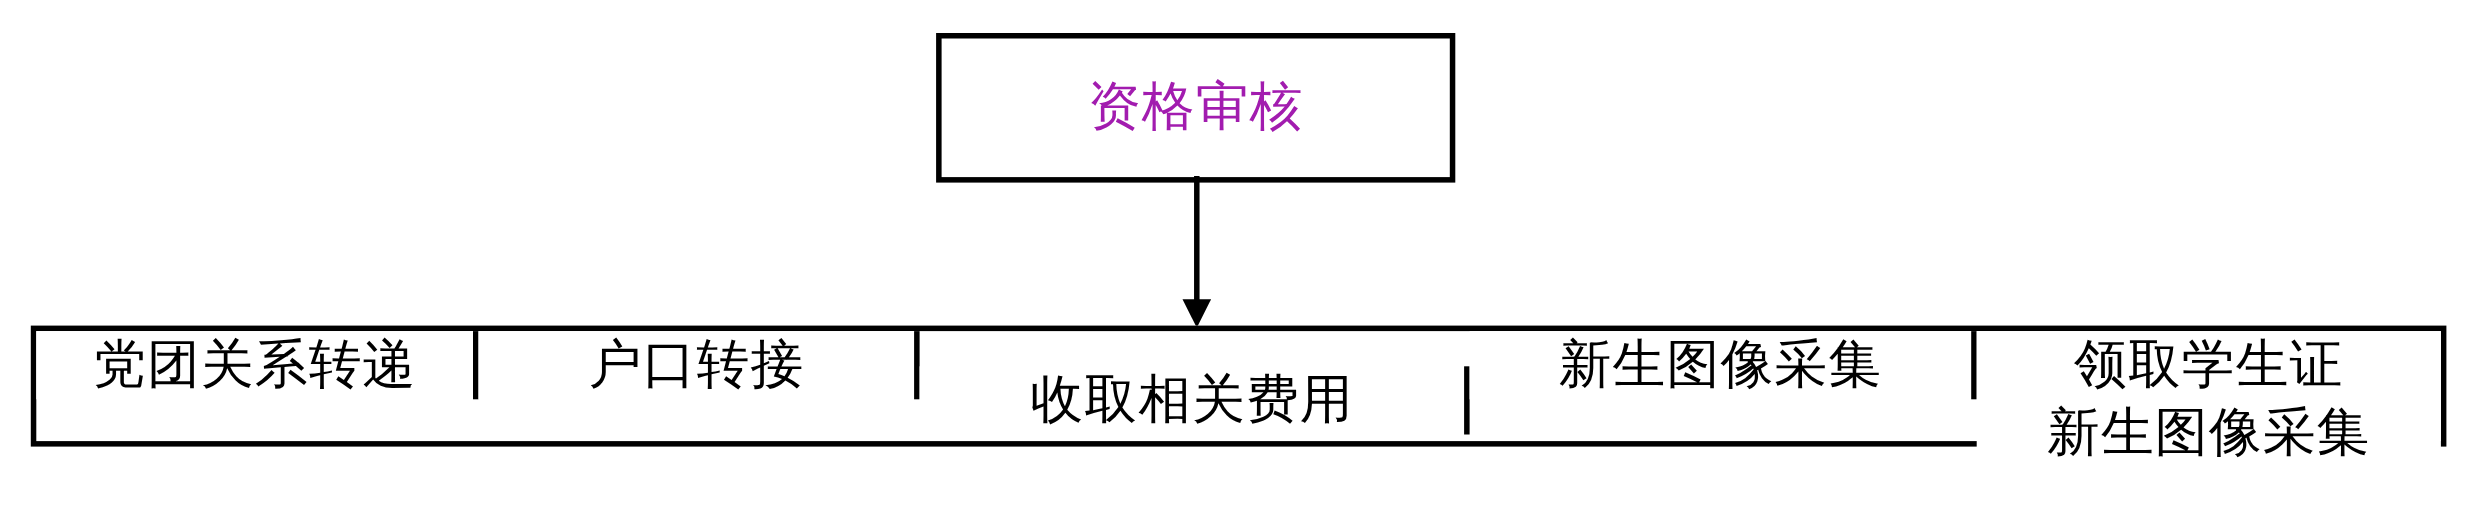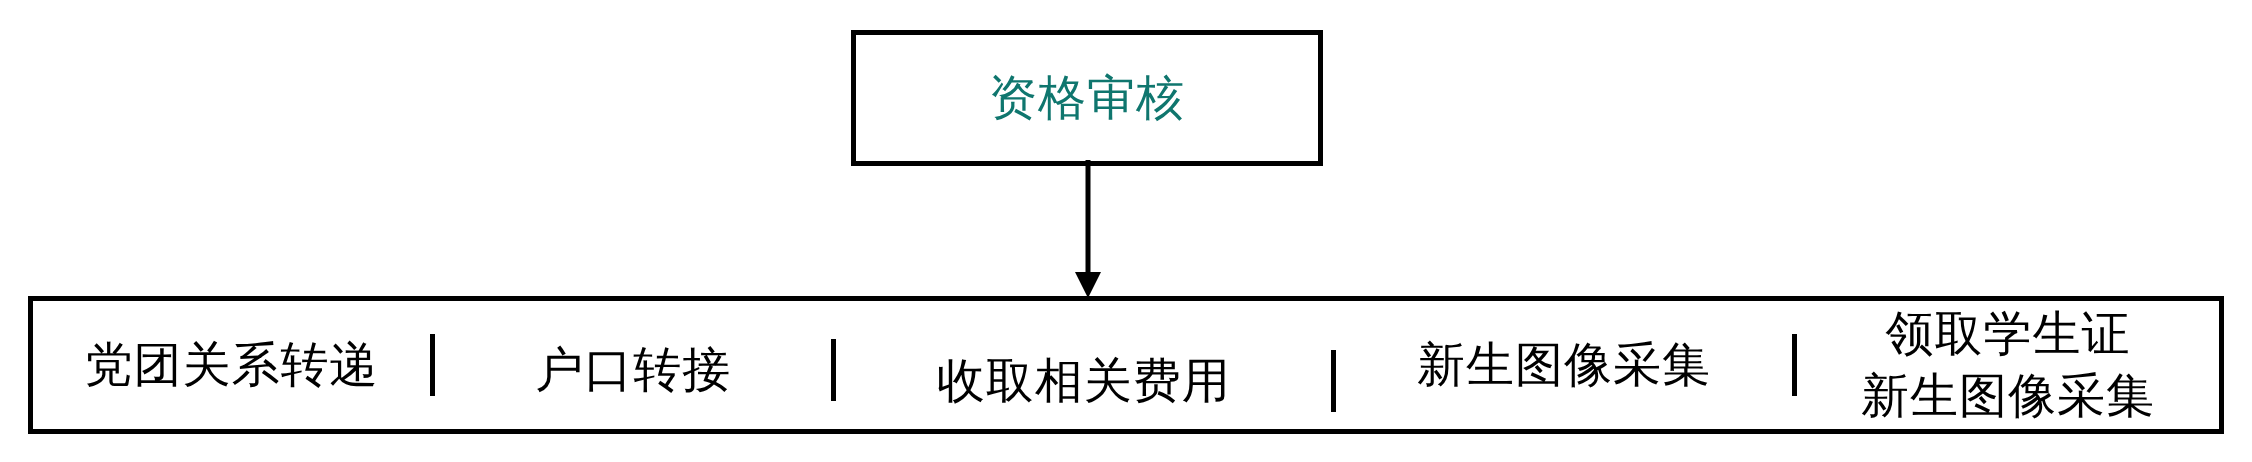--- a/index.html
+++ b/index.html
@@ -32,46 +32,46 @@
     background: #ffffff;
     display: flex;
     align-items: center;
     justify-content: center;
   }
   .top-box-label {
     font-size: 48px;
     line-height: 1.05;
     letter-spacing: 1px;
     white-space: nowrap;
-    color: #0f766e;
+    color: #a21caf;
   }
 
   
   .connector {
     position: absolute;
     left: 1060px;
     top: 160px;
     width: 56px;
     height: 140px;
     pointer-events: none;
   }
 
   
   .bottom-bar {
     position: absolute;
     left: 28px;
     top: 296px;
     width: 2196px;
-    height: 138px;
+    height: 110px;
     box-sizing: border-box;
     border: 5px solid #000000;
     background: #ffffff;
     display: flex;
     flex-direction: row;
-    align-items: center;
+    align-items: flex-start;
   }
   .bar-cell {
     box-sizing: border-box;
     display: flex;
     align-items: center;
     justify-content: center;
     text-align: center;
     background: #ffffff;
     border-right: 5px solid #000000;
     overflow: hidden;
@@ -82,21 +82,21 @@
   .bar-cell-label {
     font-size: 48px;
     line-height: 62px;
     letter-spacing: 1px;
     color: #000000;
     white-space: pre-line;
   }
 
   
   .w1 { width: 404px; }
-  .w2 { width: 403px; margin-top: 10px; }
+  .w2 { width: 403px; }
   .w3 { width: 502px; margin-top: 32px; }
   .w4 { width: 463px; }
   .w5 { width: 424px; }
 </style>
 </head>
 <body>
 
 <div id="canvas">
 
   <div class="top-box">

